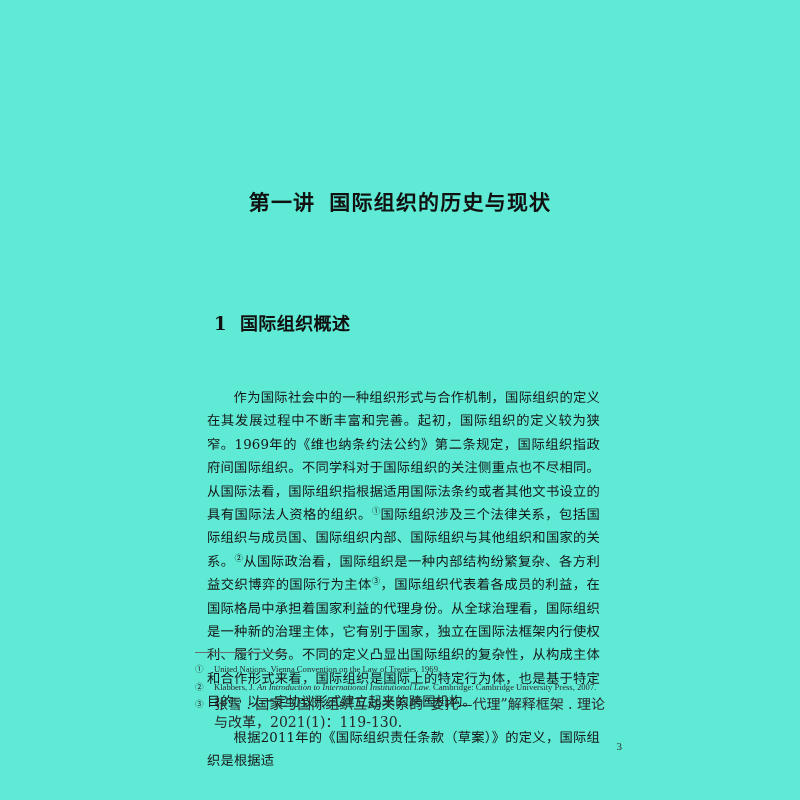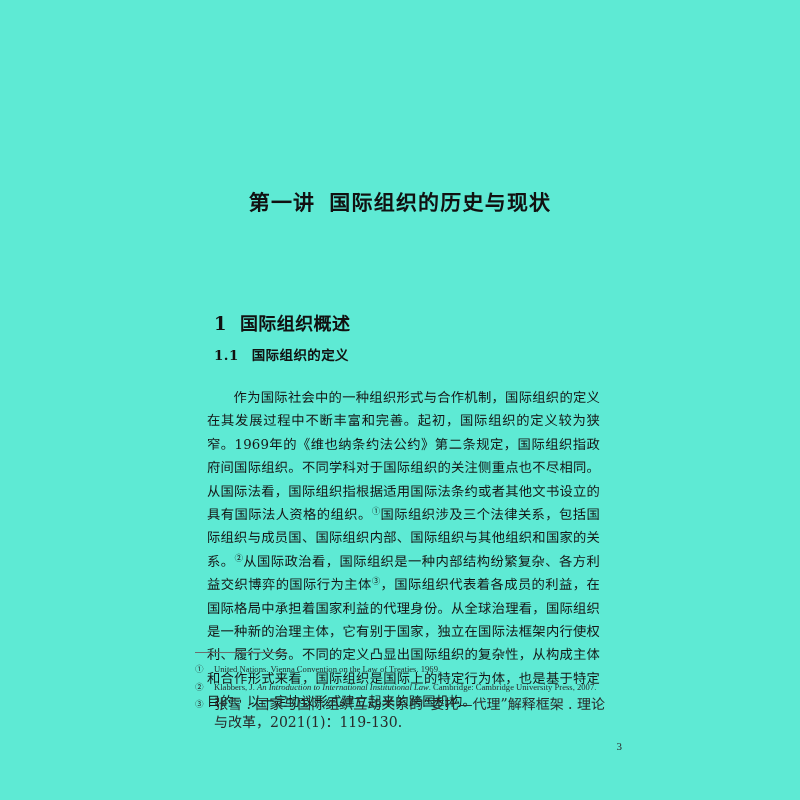--- a/index.html
+++ b/index.html
@@ -156,26 +156,24 @@
 <div class="page">
 
   <div class="chapter-title">
     <span class="num">第一讲</span><span>国际组织的历史与现状</span>
   </div>
 
   <div class="h1">
     <span class="idx">1</span><span>国际组织概述</span>
   </div>
 
-  <div class="h2">
-    <span class="idx">1.1</span><span>国际组织的定义</span>
-  </div>
 
   <div class="body-block" id="body-block">
       <p><span>作为国际社会中的一种组织形式与合作机制，国际组织的定义在其发展过程中不断丰富和完善。起初，国际组织的定义较为狭窄。1969年的《维也纳条约法公约》第二条规定，国际组织指政府间国际组织。不同学科对于国际组织的关注侧重点也不尽相同。从国际法看，国际组织指根据适用国际法条约或者其他文书设立的具有国际法人资格的组织。</span><sup class="fn">①</sup><span>国际组织涉及三个法律关系，包括国际组织与成员国、国际组织内部、国际组织与其他组织和国家的关系。</span><sup class="fn">②</sup><span>从国际政治看，国际组织是一种内部结构纷繁复杂、各方利益交织博弈的国际行为主体</span><sup class="fn">③</sup><span>，国际组织代表着各成员的利益，在国际格局中承担着国家利益的代理身份。从全球治理看，国际组织是一种新的治理主体，它有别于国家，独立在国际法框架内行使权利、履行义务。不同的定义凸显出国际组织的复杂性，从构成主体和合作形式来看，国际组织是国际上的特定行为体，也是基于特定目的、以一定协议形式建立起来的跨国机构。</span></p>
+      <p><span>根据2011年的《国际组织责任条款（草案）》的定义，国际组织是根据适</span></p>
     </div>
 
   <div class="fn-rule"></div>
 
   <div class="footnotes" id="footnote-list">
       <div class="fn-item">
         <span class="fn-marker">①</span>
         <span class="fn-text"><span>United Nations. Vienna Convention on the Law of Treaties. 1969.</span></span>
       </div>
       <div class="fn-item">

